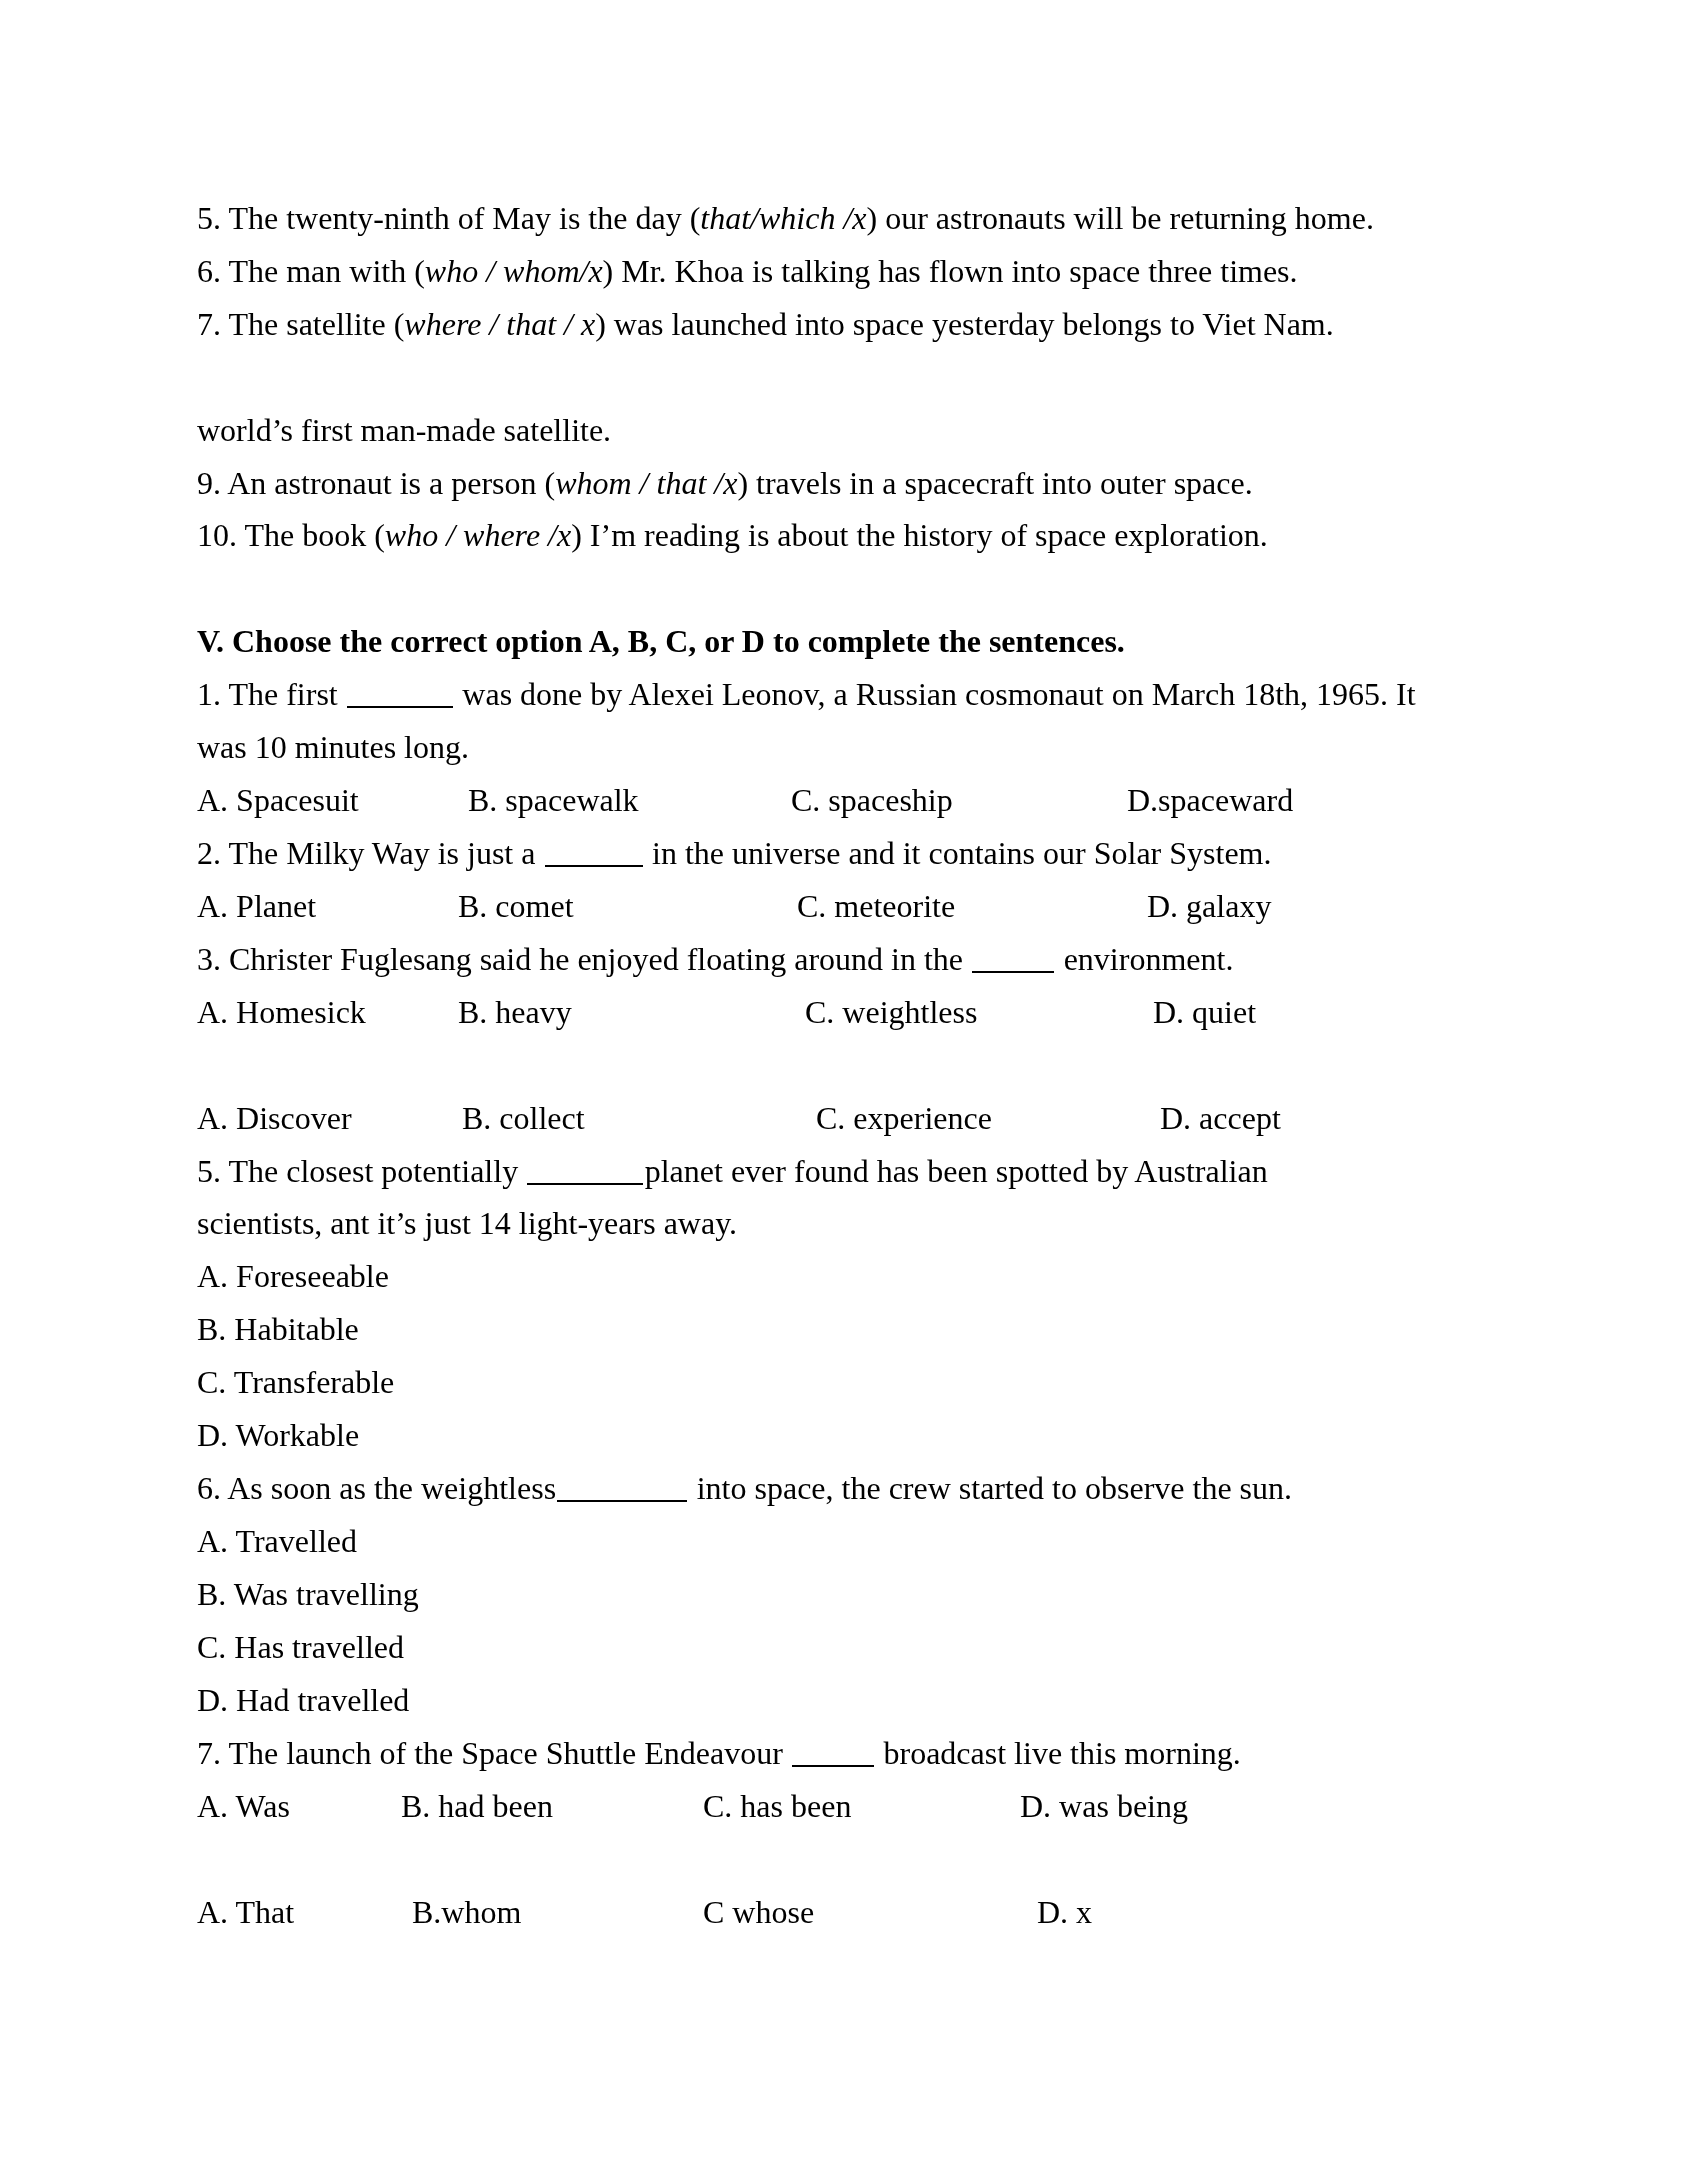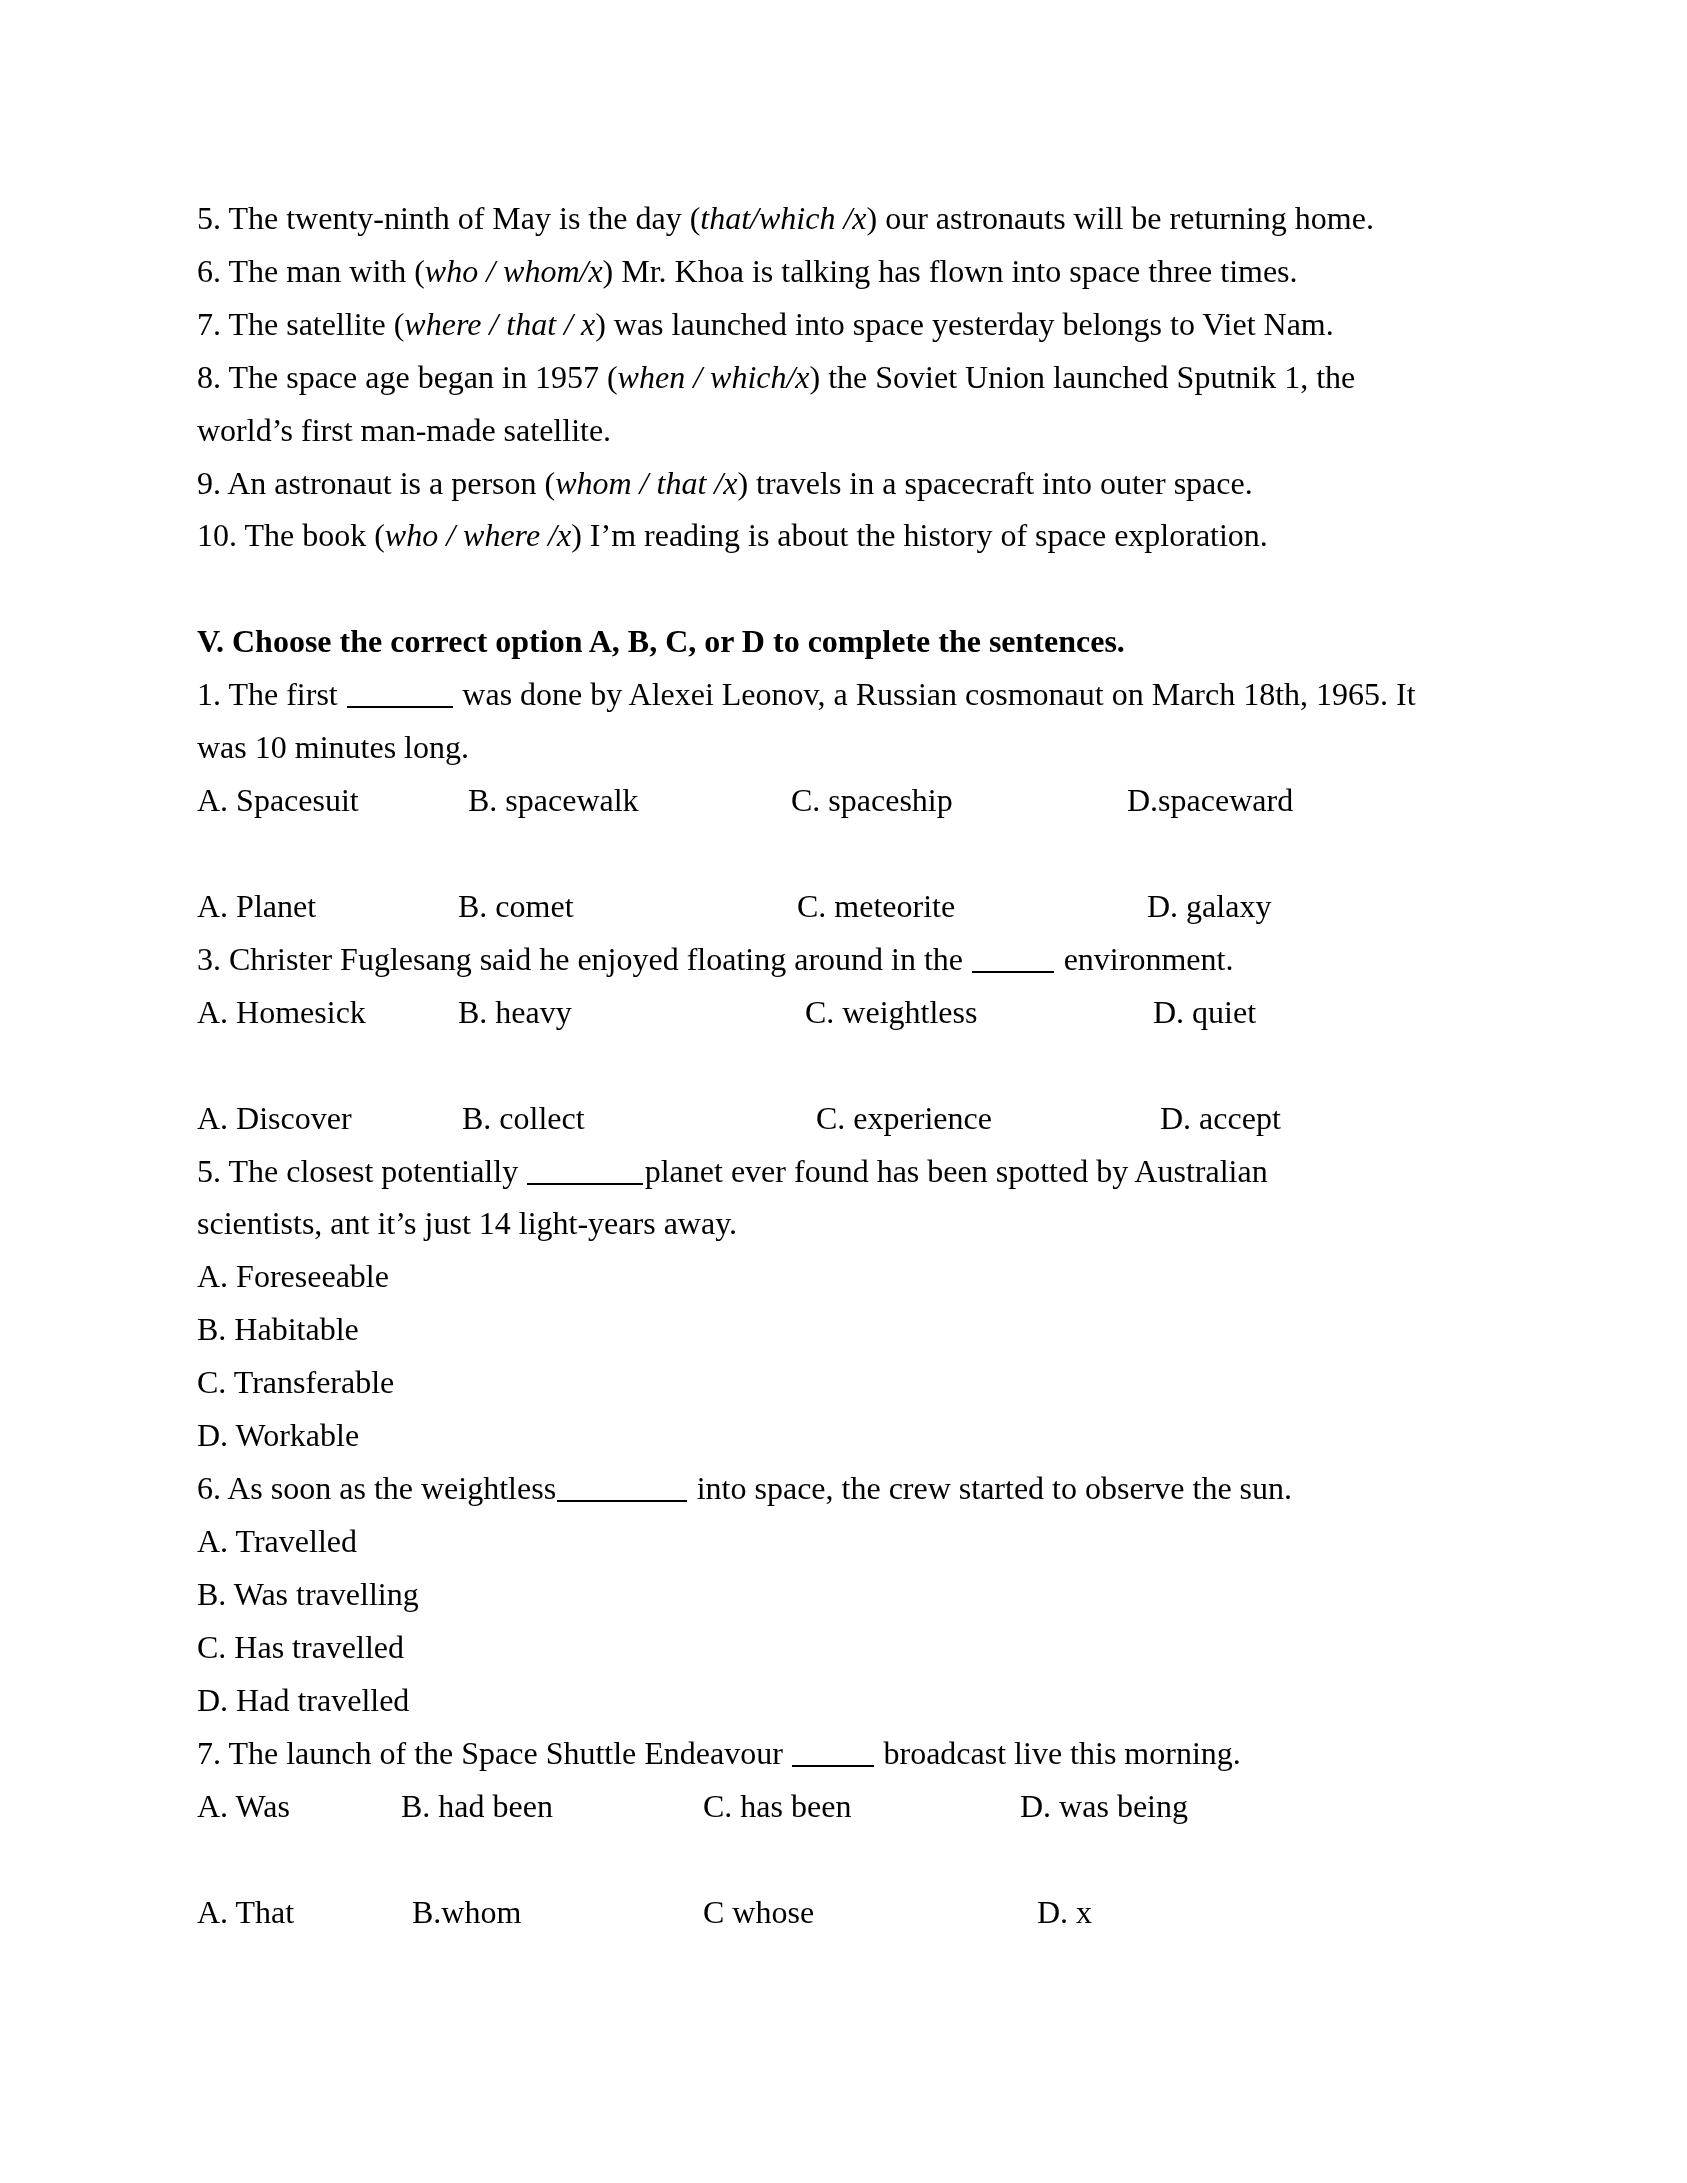--- a/index.html
+++ b/index.html
@@ -17,34 +17,34 @@
   .opt { position: absolute; white-space: nowrap; }
 </style>
 </head>
 <body>
 
 <div class="page">
 
   <div class="line" style="top:192px"><span>5.</span> <span>The twenty-ninth of May is the day (</span><span class="it">that/which /x</span><span>) our astronauts will be returning home.</span></div>
   <div class="line" style="top:245px"><span>6.</span> <span>The man with (</span><span class="it">who / whom/x</span><span>) Mr. Khoa is talking has flown into space three times.</span></div>
   <div class="line" style="top:298px"><span>7.</span> <span>The satellite (</span><span class="it">where / that / x</span><span>) was launched into space yesterday belongs to Viet Nam.</span></div>
-  <div class="line" style="top:351px"><span>8.</span> <span>The space age began in 1957 (</span><span class="it">when / which/x</span><span>) the Soviet Union launched Sputnik 1, the</span></div>
   <div class="line" style="top:404px">world’s first man-made satellite.</div>
   <div class="line" style="top:457px"><span>9.</span> <span>An astronaut is a person (</span><span class="it">whom / that /x</span><span>) travels in a spacecraft into outer space.</span></div>
   <div class="line" style="top:509px"><span>10.</span> <span>The book (</span><span class="it">who / where /x</span><span>) I’m reading is about the history of space exploration.</span></div>
 
   <div class="line bold" style="top:615px">V. Choose the correct option A, B, C, or D to complete the sentences.</div>
 
   <div class="line" style="top:668px"><span>1.</span> <span>The first </span><span class="blank" style="width:106px"></span><span> was done by Alexei Leonov, a Russian cosmonaut on March 18th, 1965. It</span></div>
   <div class="line" style="top:721px">was 10 minutes long.</div>
   <div class="opt" style="top:774px;left:197px">A. Spacesuit</div>
   <div class="opt" style="top:774px;left:468px">B. spacewalk</div>
   <div class="opt" style="top:774px;left:791px">C. spaceship</div>
   <div class="opt" style="top:774px;left:1127px">D.spaceward</div>
 
+  <div class="line" style="top:827px"><span>2.</span> <span>The Milky Way is just a </span><span class="blank" style="width:98px"></span><span> in the universe and it contains our Solar System.</span></div>
   <div class="opt" style="top:880px;left:197px">A. Planet</div>
   <div class="opt" style="top:880px;left:458px">B. comet</div>
   <div class="opt" style="top:880px;left:797px">C. meteorite</div>
   <div class="opt" style="top:880px;left:1147px">D. galaxy</div>
 
   <div class="line" style="top:933px"><span>3.</span> <span>Christer Fuglesang said he enjoyed floating around in the </span><span class="blank" style="width:82px"></span><span> environment.</span></div>
   <div class="opt" style="top:986px;left:197px">A. Homesick</div>
   <div class="opt" style="top:986px;left:458px">B. heavy</div>
   <div class="opt" style="top:986px;left:805px">C. weightless</div>
   <div class="opt" style="top:986px;left:1153px">D. quiet</div>

